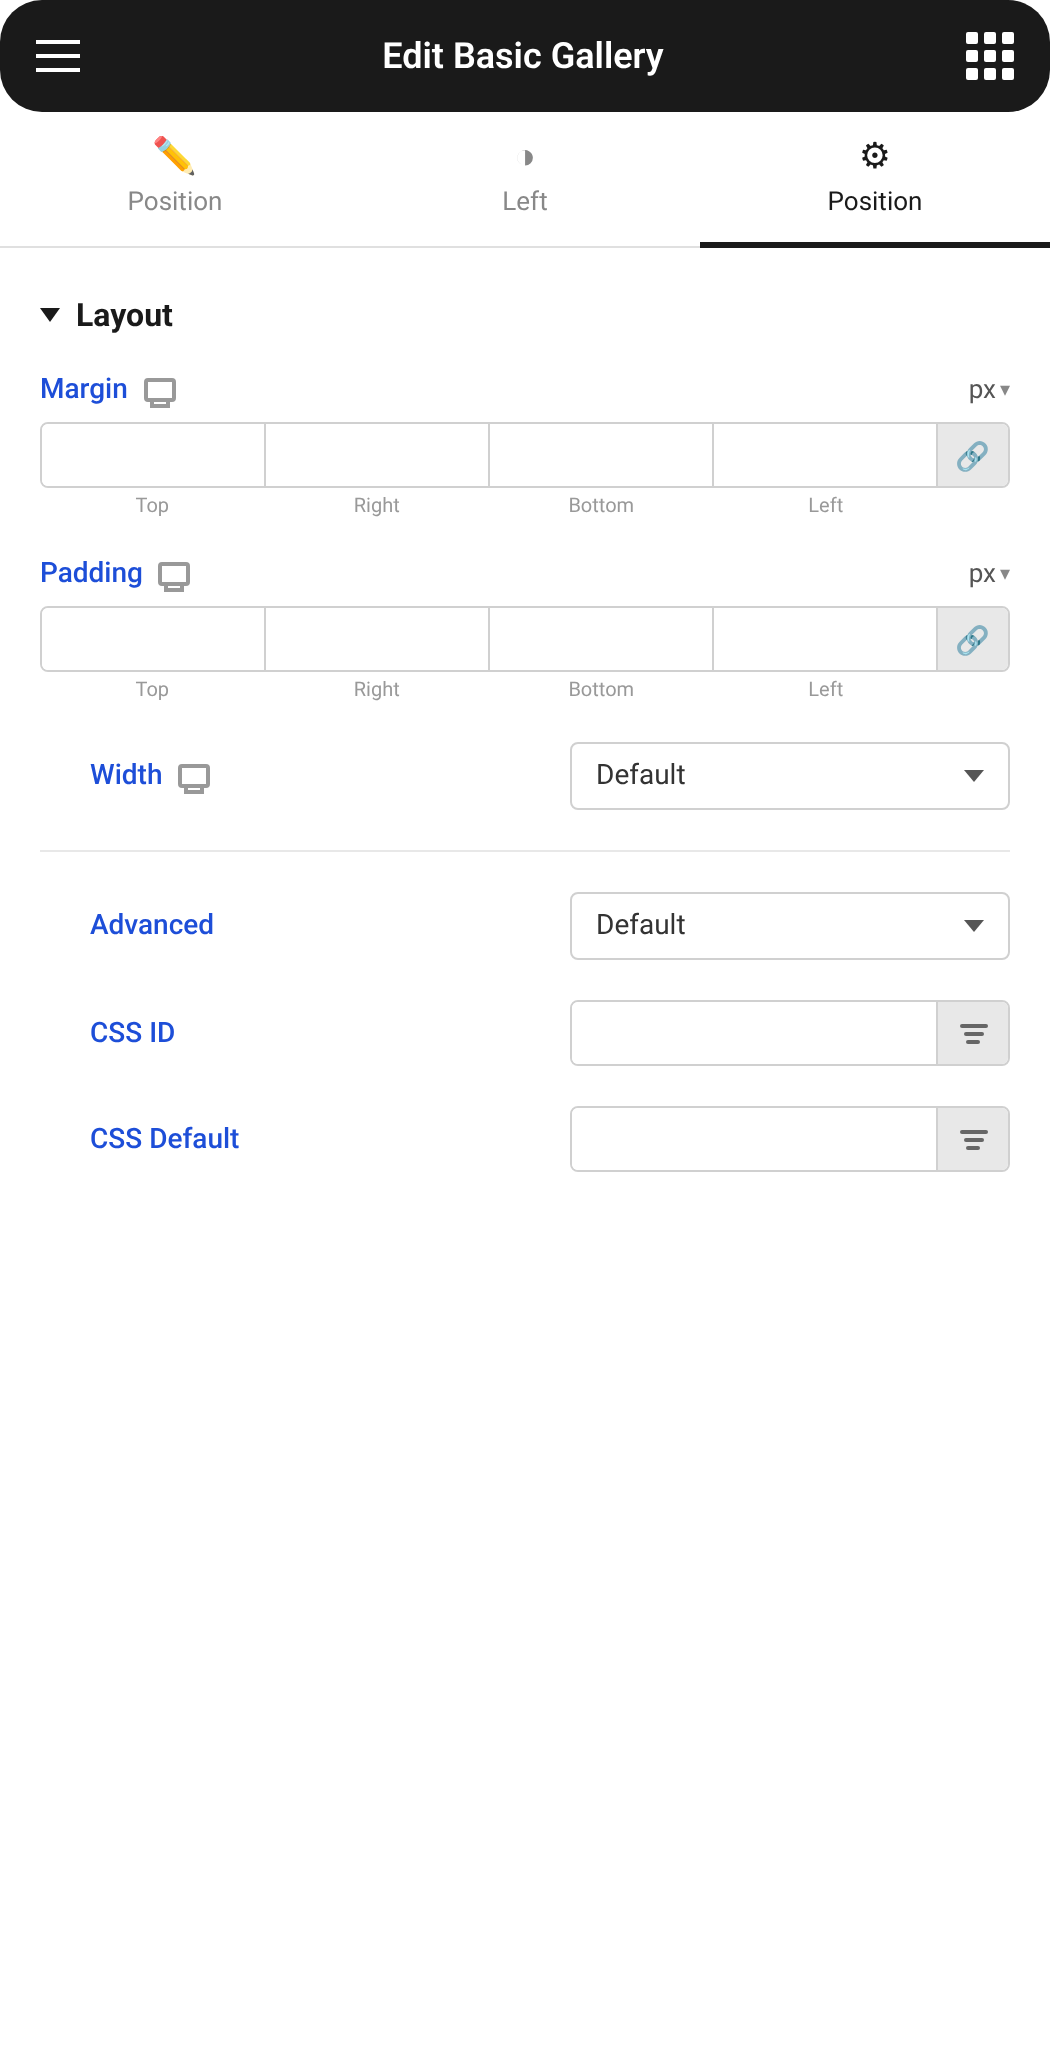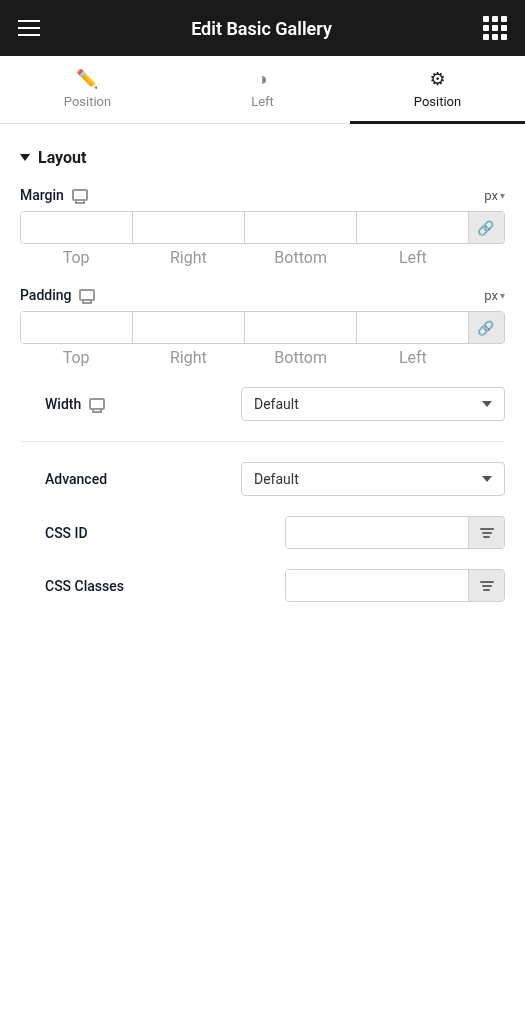--- a/index.html
+++ b/index.html
@@ -28,20 +28,21 @@
     
     .header {
       background: #1a1a1a;
       color: #ffffff;
       display: flex;
       align-items: center;
       justify-content: space-between;
       padding: 0 18px;
       height: 56px;
       flex-shrink: 0;
+      border-radius: 21px;
     }
 
     .header-title {
       font-size: 18px;
       font-weight: 600;
       color: #ffffff;
     }
 
     .hamburger-icon {
       display: flex;
@@ -146,21 +147,21 @@
     }
 
     .field-label-left {
       display: flex;
       align-items: center;
       gap: 8px;
     }
 
     .field-label {
       font-size: 14px;
-      color: #0f172a;
+      color: #1d4ed8;
       font-weight: 500;
     }
 
     .monitor-icon {
       display: inline-block;
       width: 16px;
       height: 12px;
       border: 2px solid #999;
       border-radius: 2px;
       position: relative;
@@ -236,21 +237,21 @@
     }
 
     .input-labels {
       display: flex;
       margin-top: 4px;
     }
 
     .input-label {
       flex: 1;
       text-align: center;
-      font-size: 16px;
+      font-size: 10px;
       color: #999;
     }
 
     .input-label-link {
       width: 36px;
       flex-shrink: 0;
     }
 
     
     .field-row {
@@ -264,21 +265,21 @@
     .field-row-label {
       display: flex;
       align-items: center;
       gap: 8px;
       font-size: 14px;
       color: #333333;
       font-weight: 500;
     }
 
     .dropdown {
-      width: 264px;
+      width: 220px;
       border: 1px solid #d0d0d0;
       border-radius: 4px;
       padding: 8px 12px;
       display: flex;
       align-items: center;
       justify-content: space-between;
       cursor: pointer;
       background: #fff;
     }
 
@@ -498,21 +499,21 @@
           <div class="stack-icon">
             <span></span>
               <span></span>
               <span></span>
           </div>
         </button>
       </div>
     </div>
 
     <div class="field-row">
-      <span class="field-label">CSS Classes</span>
+      <span class="field-label">CSS Default</span>
       <div class="input-with-icon">
         <input type="text" value="" style="">
         <button class="stack-btn">
           <div class="stack-icon">
             <span></span>
               <span></span>
               <span></span>
           </div>
         </button>
       </div>

